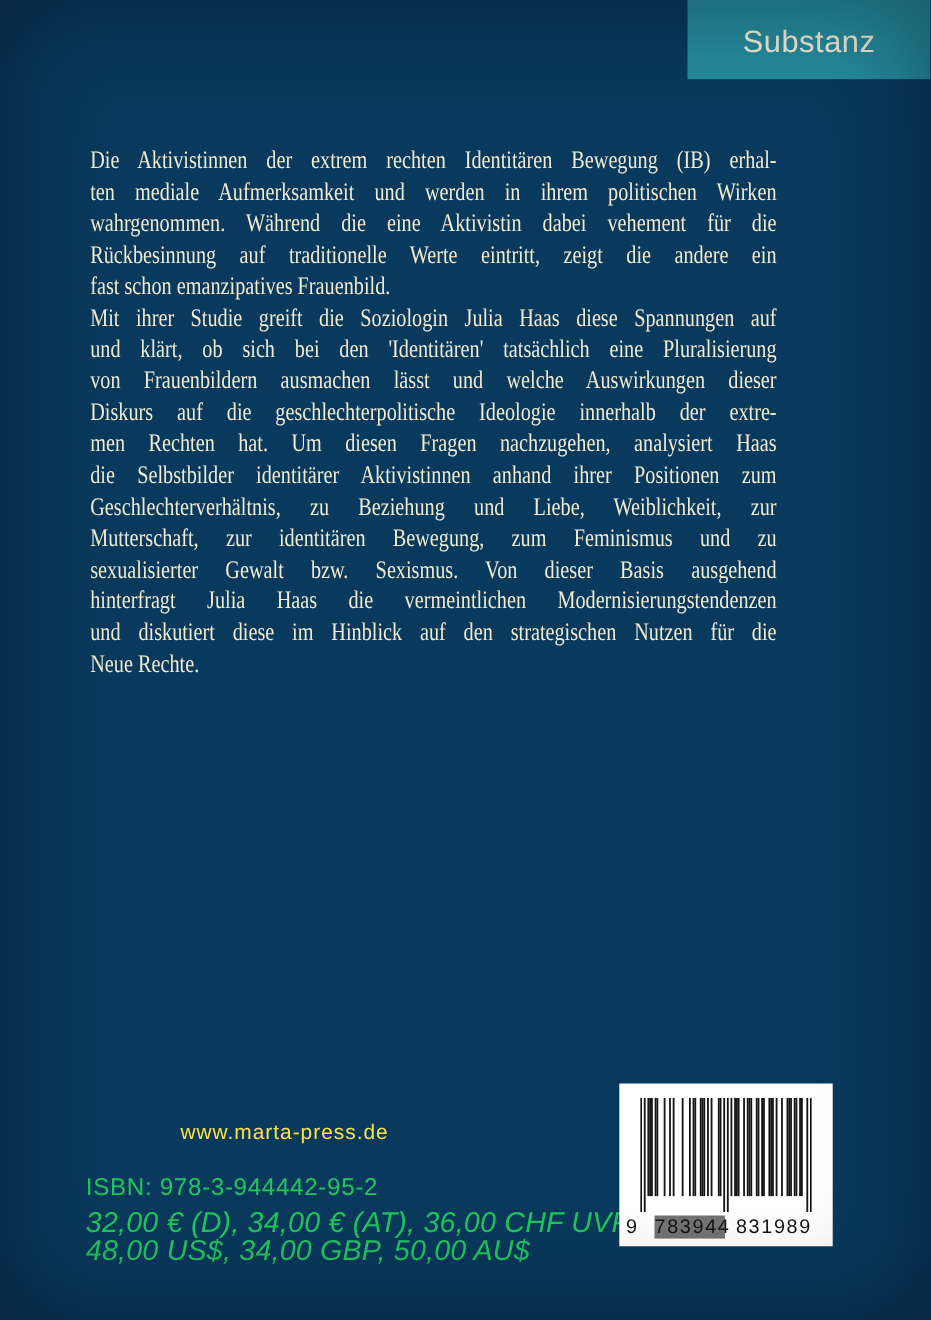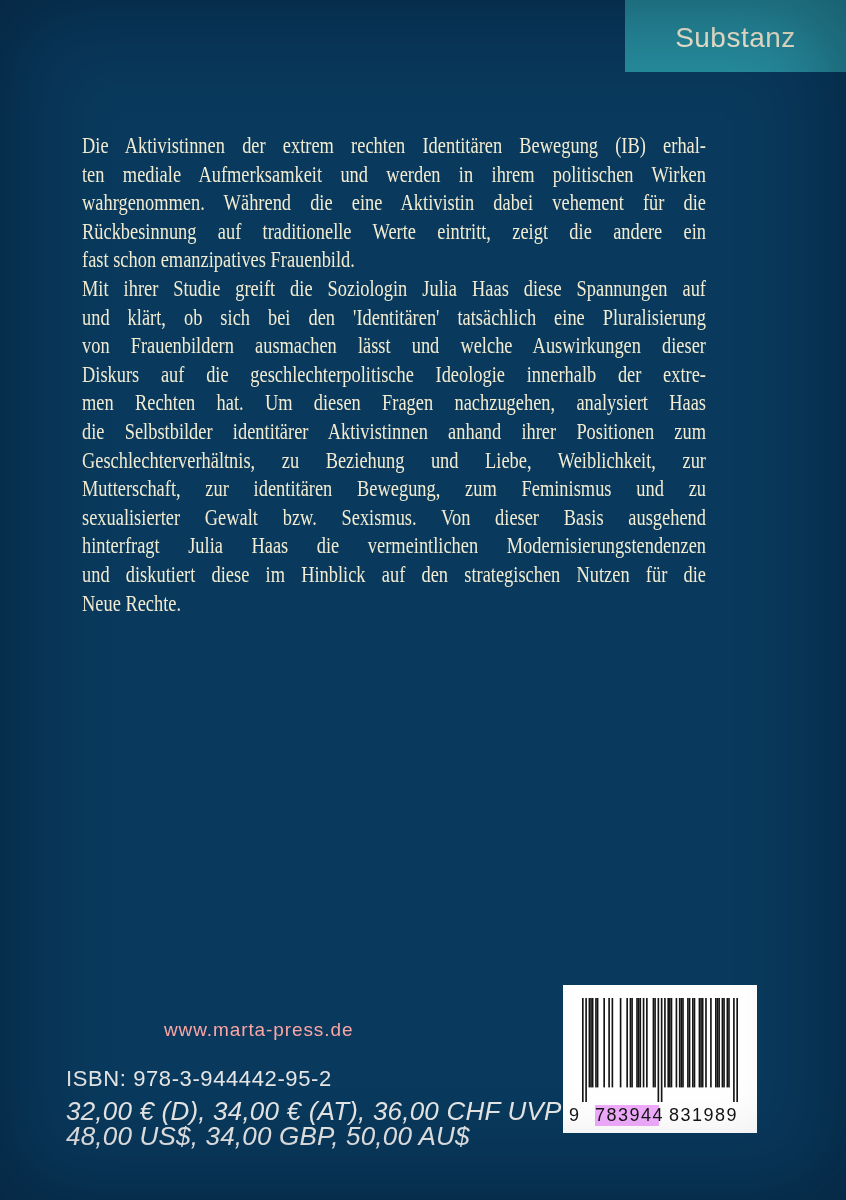--- a/index.html
+++ b/index.html
@@ -35,39 +35,39 @@
     transform:scaleX(0.8);transform-origin:0 0;
     font-size:23px;line-height:28.6px;height:28.6px;
     text-align:justify;text-align-last:justify;
     white-space:nowrap;
   }
   .blurb .line.para-end{text-align-last:left;}
   
   .logo{position:absolute;left:76px;top:976px;}
   .website{
     position:absolute;left:164px;top:1019px;
-    color:#fca5a5;font-size:19px;letter-spacing:.9px;
+    color:#fde047;font-size:19px;letter-spacing:.9px;
   }
   
-  .isbn-block{position:absolute;left:66px;top:1066px;color:#e5e5e5;}
+  .isbn-block{position:absolute;left:78px;top:1066px;color:#22c55e;}
   .isbn-line{font-size:22px;letter-spacing:.6px;margin-bottom:7px;}
   .price-line{font-size:26px;line-height:25px;letter-spacing:.2px;font-style:italic;}
   
   .barcode-box{
     position:absolute;left:563px;top:985px;width:194px;height:148px;
     background:#ffffff;
   }
   .barcode-box svg{position:absolute;left:19px;top:13px;}
   .barcode-box svg rect{fill:#141414;}
   .barcode-digits{
     position:absolute;left:0;bottom:7px;width:194px;height:20px;
     color:#141414;font-size:18px;font-family:"Liberation Sans",sans-serif;
   }
   .barcode-digits .d9{position:absolute;left:6px;bottom:0;}
-  .barcode-digits .g1{position:absolute;left:32px;width:64px;bottom:0;text-align:center;letter-spacing:1.5px;background:#f0abfc;}
+  .barcode-digits .g1{position:absolute;left:32px;width:64px;bottom:0;text-align:center;letter-spacing:1.5px;background:#737373;}
   .barcode-digits .g2{position:absolute;left:106px;width:64px;bottom:0;text-align:center;letter-spacing:1.5px;background:#fff;}
 </style>
 </head>
 <body>
 
 <div class="page">
 
   <div class="banner">
     <span>Substanz</span>
   </div>

